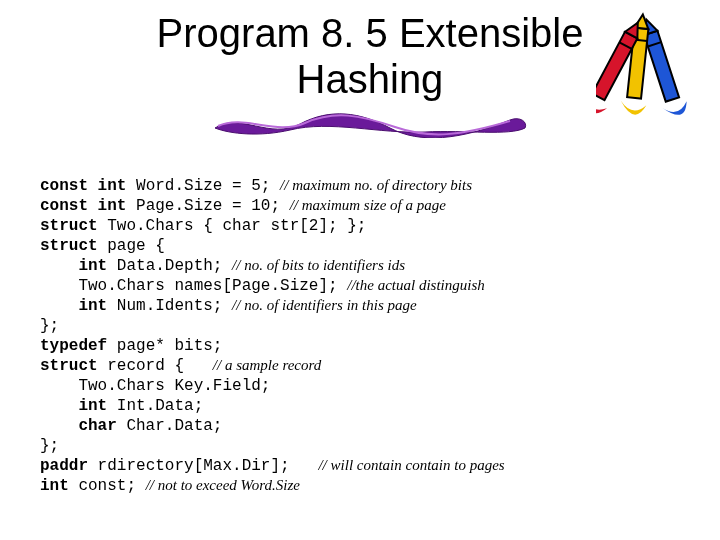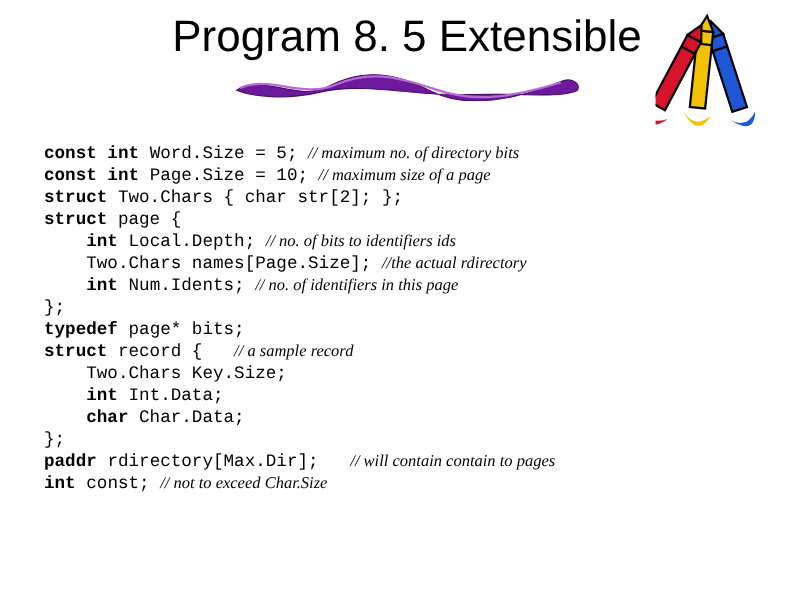--- a/index.html
+++ b/index.html
@@ -54,46 +54,47 @@
     height: 130px;
   }
 </style>
 </head>
 <body>
 
 <div class="slide">
 
   <h1 class="title">
     <span>Program 8. 5 Extensible</span><br>
+    <span>Hashing</span>
   </h1>
 
   <div class="underline-wrap">
     <svg viewBox="0 0 320 28">
       <path d="M5 18 C 30 2, 60 30, 90 14 S 150 2, 180 18 S 250 30, 300 10 C 310 6, 318 12, 315 18 C 300 26, 255 20, 215 22 C 170 24, 120 10, 80 20 C 50 27, 20 24, 5 18 Z" fill="#6a1a9a" stroke="#4a0d6e" stroke-width="1"></path>
       <path d="M8 16 C 35 4, 65 26, 95 13 S 150 5, 185 17 S 250 26, 300 11" fill="none" stroke="#b96ad9" stroke-width="2"></path>
     </svg>
   </div>
 
   <div class="code">
 <span><span class="kw">const int</span><span> Word.Size = 5; </span><span class="cm">// maximum no. of directory bits</span></span>
 <span><span class="kw">const int</span><span> Page.Size = 10; </span><span class="cm">// maximum size of a page</span></span>
 <span><span class="kw">struct</span><span> Two.Chars { char str[2]; };</span></span>
 <span><span class="kw">struct</span><span> page {</span></span>
-<span><span class="kw">    int</span><span> Local.Depth; </span><span class="cm">// no. of bits to identifiers ids</span></span>
-<span><span>    Two.Chars names[Page.Size]; </span><span class="cm">//the actual rdirectory</span></span>
+<span><span class="kw">    int</span><span> Data.Depth; </span><span class="cm">// no. of bits to identifiers ids</span></span>
+<span><span>    Two.Chars names[Page.Size]; </span><span class="cm">//the actual distinguish</span></span>
 <span><span class="kw">    int</span><span> Num.Idents; </span><span class="cm">// no. of identifiers in this page</span></span>
 <span><span>};</span></span>
 <span><span class="kw">typedef</span><span> page* bits;</span></span>
 <span><span class="kw">struct</span><span> record {   </span><span class="cm">// a sample record</span></span>
-<span><span>    Two.Chars Key.Size;</span></span>
+<span><span>    Two.Chars Key.Field;</span></span>
 <span><span class="kw">    int</span><span> Int.Data;</span></span>
 <span><span class="kw">    char</span><span> Char.Data;</span></span>
 <span><span>};</span></span>
 <span><span class="kw">paddr</span><span> rdirectory[Max.Dir];   </span><span class="cm">// will contain contain to pages</span></span>
-<span><span class="kw">int</span><span> const; </span><span class="cm">// not to exceed Char.Size</span></span>
+<span><span class="kw">int</span><span> const; </span><span class="cm">// not to exceed Word.Size</span></span>
   </div>
 
   <div class="crayons">
     <svg viewBox="0 0 110 130">
 
       <g transform="rotate(-18 70 60)">
         <rect x="60" y="20" width="14" height="70" fill="#1e56d6" stroke="#000" stroke-width="2"></rect>
         <polygon points="60,20 74,20 67,6" fill="#1e56d6" stroke="#000" stroke-width="2"></polygon>
         <line x1="60" y1="32" x2="74" y2="32" stroke="#000" stroke-width="2"></line>
         <path d="M55 95 Q 67 110 80 96 Q 72 118 55 95 Z" fill="#1e56d6"></path>

